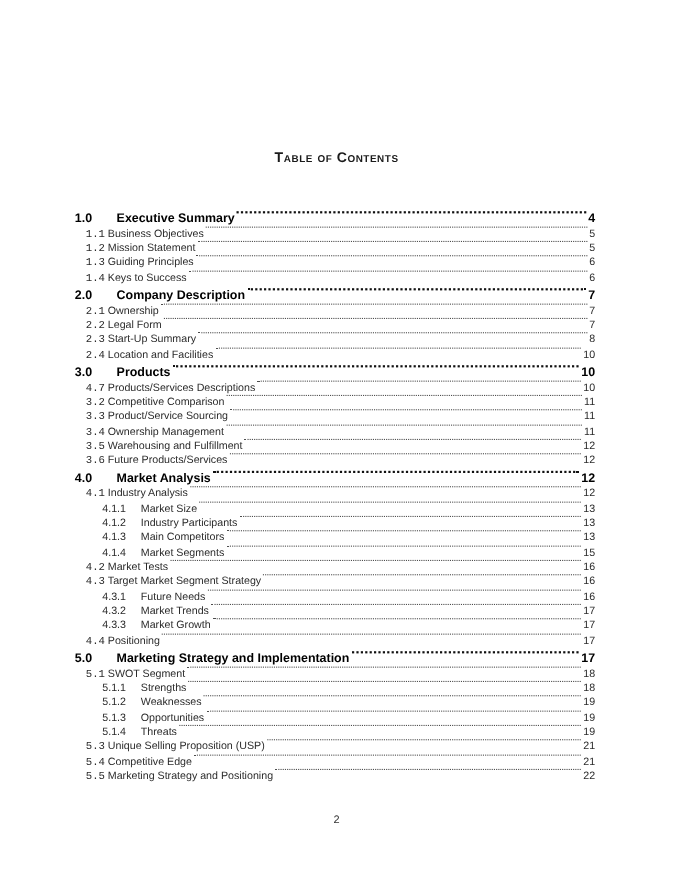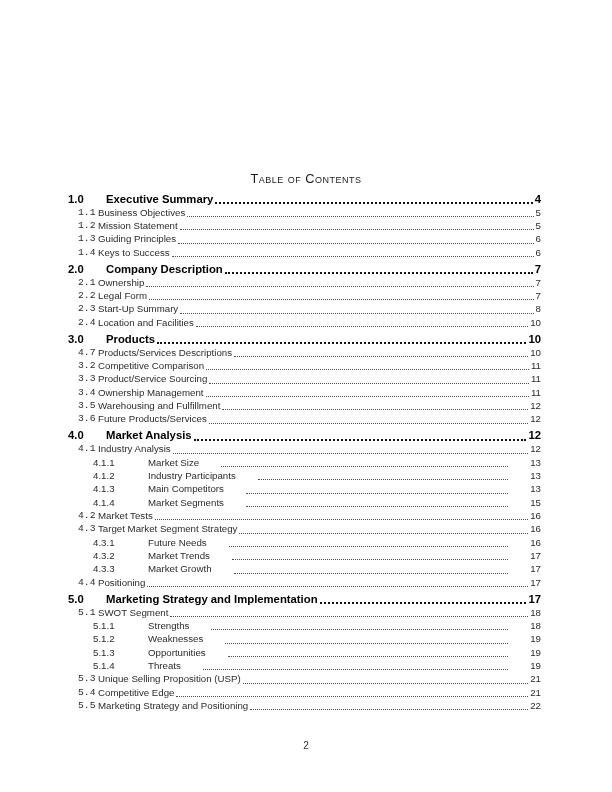--- a/index.html
+++ b/index.html
@@ -16,35 +16,34 @@
     color: #262626;
     overflow: hidden;
   }
   .toc-title {
     position: absolute;
     top: 135px;
     left: 0;
     width: 612px;
     text-align: center;
     font-size: 12.8px;
-    font-weight: 400;
+    font-weight: 700;
     font-variant: small-caps;
     letter-spacing: 0.5px;
     color: #1a1a1a;
-    margin-top: 36px;
   }
   .toc {
     position: absolute;
     top: 189px;
     left: 68px;
     width: 473px;
   }
   .toc-row {
     display: flex;
-    align-items: flex-end;
+    align-items: flex-start;
     font-size: 9.7px;
     line-height: 13.35px;
     color: #2b2b2b;
     white-space: nowrap;
   }
   .toc-row .num { flex: 0 0 auto; }
   .toc-row .label { flex: 0 0 auto; }
   .toc-row .dots {
     flex: 1 1 auto;
     min-width: 8px;
@@ -62,21 +61,21 @@
   }
   .toc-row.level-1 .num { width: 38px; }
   .toc-row.level-1 .dots {
     border-bottom: 2px dotted #111111;
     margin: 0 2px 1.5px 2px;
   }
 
   .toc-row.level-2 { padding-left: 10px; }
   .toc-row.level-2 .num { width: 20px; font-family: Liberation Mono, monospace; }
 
-  .toc-row.level-3 { padding-left: 25px; gap: 20px; }
+  .toc-row.level-3 { padding-left: 25px; }
   .toc-row.level-3 .num { width: 35px; }
 
   .footer-page-num {
     position: absolute;
     top: 740px;
     left: 0;
     width: 612px;
     text-align: center;
     font-size: 10px;
     color: #333333;

